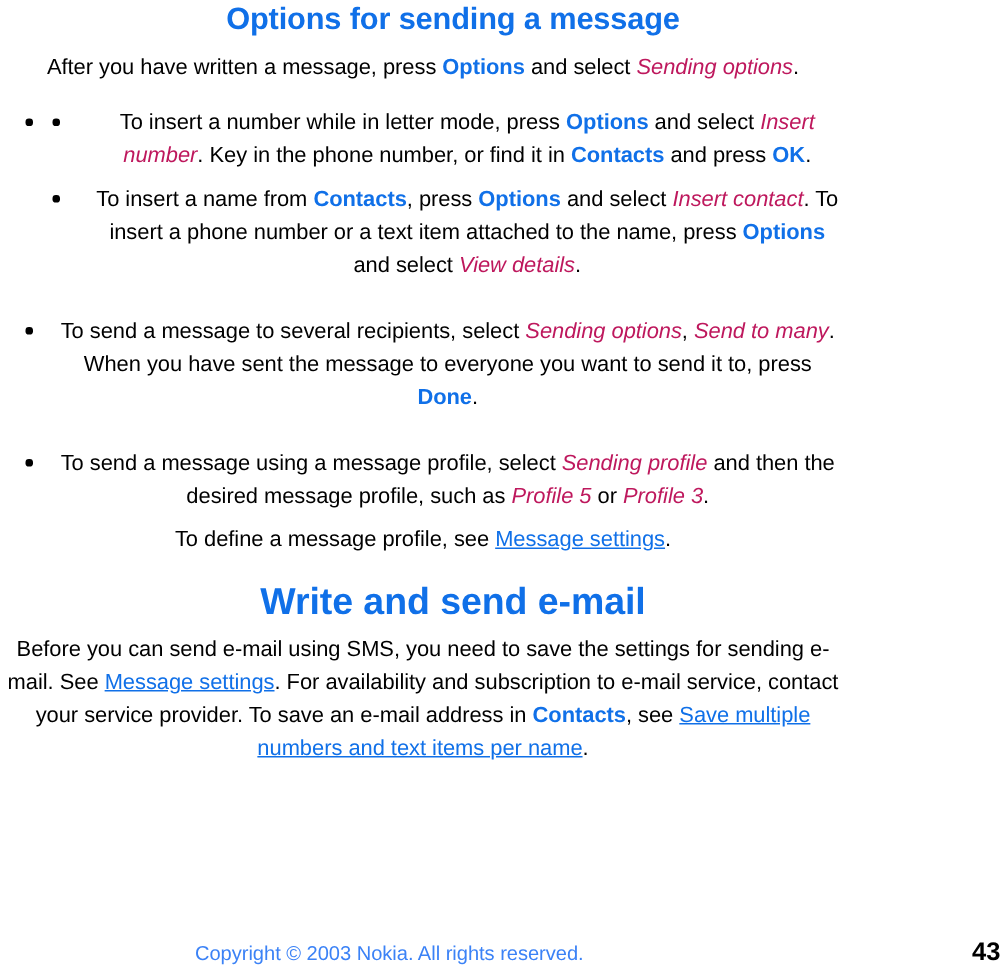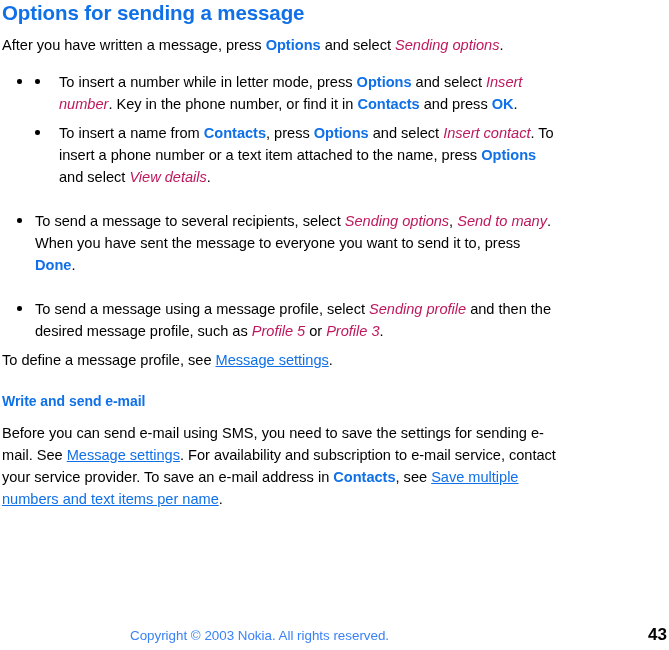--- a/index.html
+++ b/index.html
@@ -16,20 +16,21 @@
     overflow: hidden;
     -webkit-font-smoothing: antialiased;
   }
 
   .page {
     position: absolute;
     left: 0;
     top: 0;
     width: 669px;
     height: 650px;
+    text-align: center;
   }
 
   .content {
     position: absolute;
     left: 2px;
     top: 0px;
     width: 600px;
   }
 
   h1.section-title {
@@ -38,21 +39,21 @@
     font-weight: bold;
     letter-spacing: -0.1px;
     margin: 0;
     padding: 0;
     line-height: 24px;
     padding-top: 1px;
   }
 
   h2.subsection-title {
     color: #1070e8;
-    font-size: 14px;
+    font-size: 25px;
     font-weight: bold;
     letter-spacing: -0.05px;
     margin: 0;
     padding: 0;
     line-height: 23px;
   }
 
   p.body {
     font-size: 14.6px;
     line-height: 22px;

